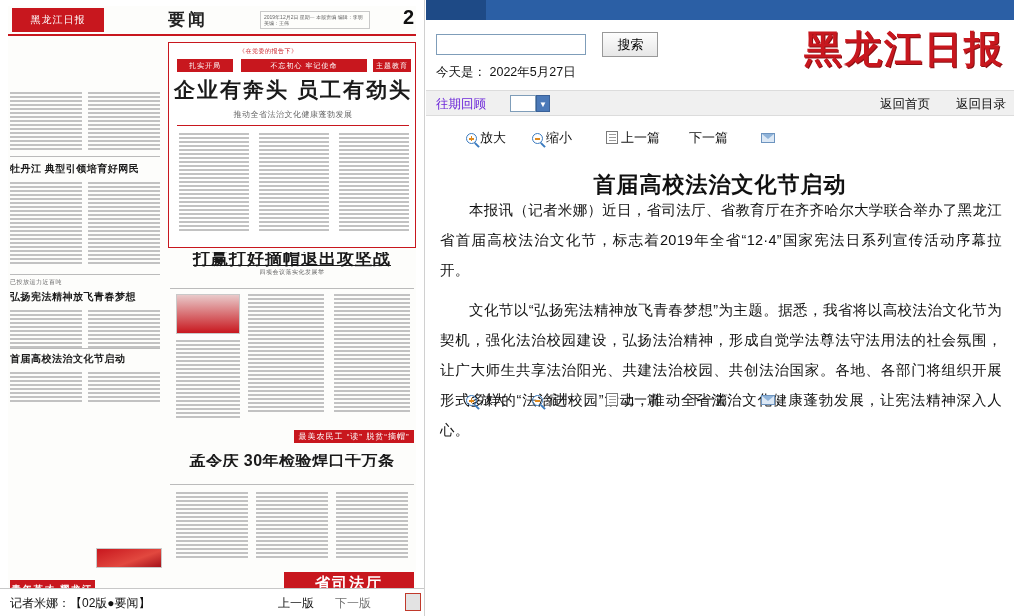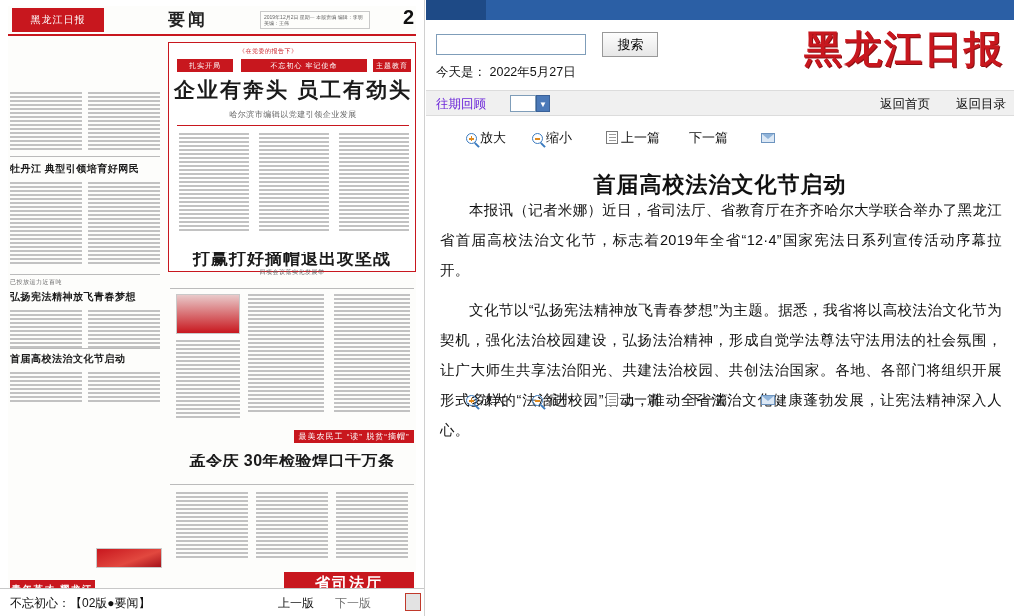--- a/index.html
+++ b/index.html
@@ -364,27 +364,27 @@
           <i></i>
           <i></i>
           <i></i>
           <i></i>
       </div>
 
 
       <div class="badge-red" style="left:2px; top:542px; width:85px; height:20px;margin-top:32px;">青年英才 耀龙江</div>
       <div class="photo red" style="left:88px; top:542px; width:66px; height:20px;"></div>
 
-      <div class="redbox" style="left:160px; top:36px; width:248px; height:230px;">
+      <div class="redbox" style="left:160px; top:36px; width:248px; height:206px;">
         <div class="sub" style="position:absolute; left:70px; top:4px; color:#c8171e;">《在党委的报告下》</div>
         <div class="red-banner" style="left:8px; top:16px; width:56px; height:13px; line-height:13px;">扎实开局</div>
         <div class="red-banner" style="left:72px; top:16px; width:126px; height:13px; line-height:13px;">不忘初心 牢记使命</div>
         <div class="red-banner" style="left:204px; top:16px; width:38px; height:13px; line-height:13px;">主题教育</div>
         <div class="hl big" style="position:absolute; left:0; top:34px; width:248px; text-align:center; font-size:21px; line-height:26px; letter-spacing:2px;">企业有奔头  员工有劲头</div>
-        <div class="sub" style="position:absolute; left:0; top:66px; width:248px; text-align:center; font-size:8px;">哈尔滨市编辑以党建引领企业发展</div>
+        <div class="sub" style="position:absolute; left:0; top:66px; width:248px; text-align:center; font-size:8px;">推动全省法治文化健康蓬勃发展</div>
         <div class="redrule" style="left:8px; top:82px; width:232px;"></div>
         <div class="lines dense" style="left:10px; top:90px; width:70px; height:108px;">
           <i></i>
             <i></i>
             <i></i>
             <i></i>
             <i></i>
             <i></i>
             <i></i>
             <i></i>
@@ -456,21 +456,21 @@
             <i></i>
             <i></i>
             <i></i>
             <i></i>
             <i></i>
             <i></i>
         </div>
       </div>
 
       <div class="col-box" style="left:160px; top:246px; width:248px;">
-        <div class="hl big" style="text-align:center; width:248px; font-size:17px; letter-spacing:1px;">打赢打好摘帽退出攻坚战</div>
+        <div class="hl big" style="text-align:center; width:248px; font-size:17px; letter-spacing:1px;text-decoration:underline;">打赢打好摘帽退出攻坚战</div>
         <div class="sub" style="text-align:center; width:248px; margin-top:3px;">四项会议落实化发展举</div>
       </div>
       <div class="rule" style="left:162px; top:282px; width:244px;"></div>
       <div class="photo" style="left:168px; top:288px; width:64px; height:40px; background:linear-gradient(#e9caca,#c8171e);"></div>
       <div class="lines dense" style="left:240px; top:288px; width:76px; height:130px;">
         <i></i>
           <i></i>
           <i></i>
           <i></i>
           <i></i>
@@ -617,21 +617,21 @@
           <i></i>
           <i></i>
           <i></i>
       </div>
 
       <div class="badge-red" style="left:276px; top:566px; width:130px; height:22px; line-height:22px; font-size:15px;">省司法厅</div>
 
     </div>
 
     <div class="paper-footer">
-      <div class="cur">不忘初心：【02版●要闻】</div>
+      <div class="cur">记者米娜：【02版●要闻】</div>
       <div class="prevpage">上一版</div>
       <div class="nextpage">下一版</div>
       <div class="corner"></div>
     </div>
   </div>
 
   <div class="right-pane">
 
     <div class="top-strip">
       <div class="left-accent"></div>

